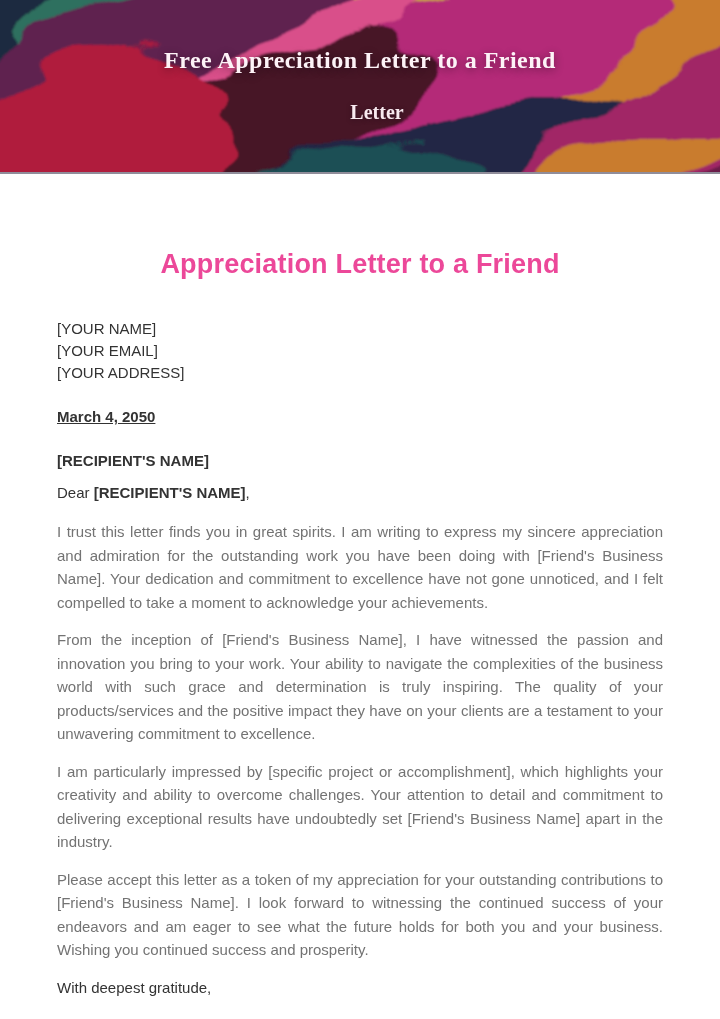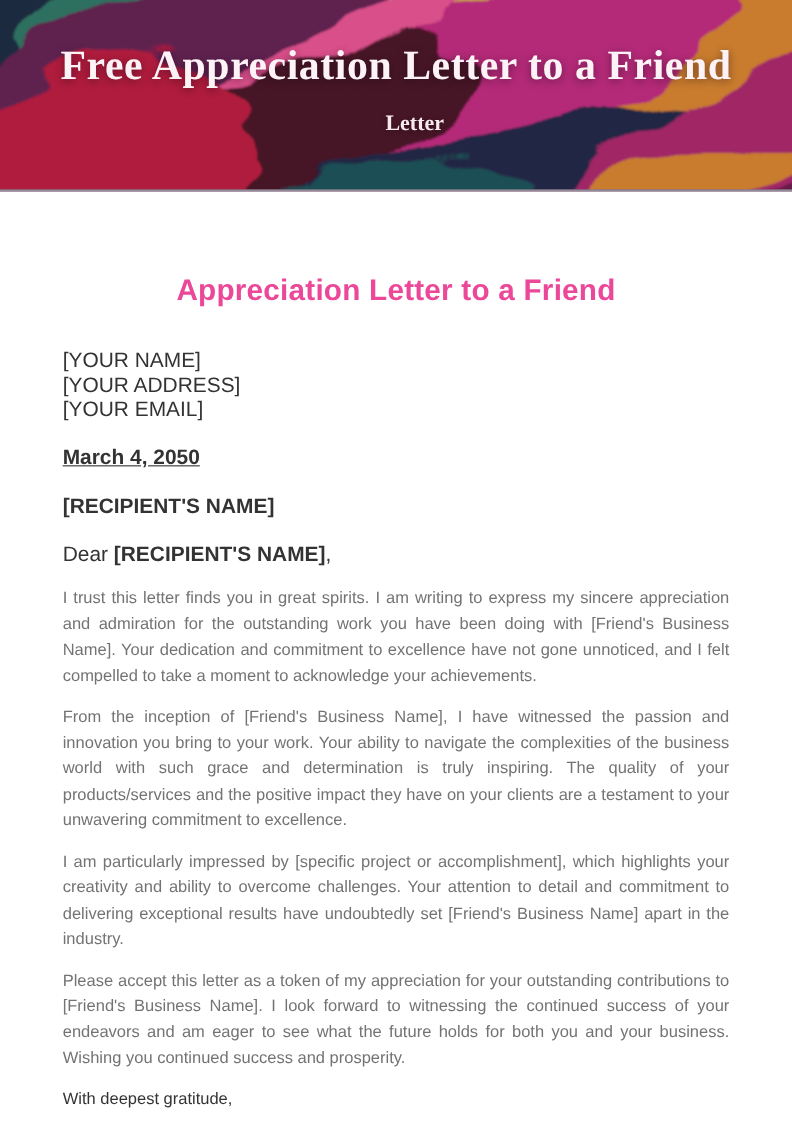--- a/index.html
+++ b/index.html
@@ -34,21 +34,21 @@
   }
   .hero-title {
     position: absolute;
     top: 38px;
     left: 0;
     width: 100%;
     margin: 0;
     text-align: center;
     font-family: "Liberation Serif", serif;
     font-weight: 700;
-    font-size: 38px;
+    font-size: 24px;
     line-height: 44px;
     letter-spacing: 0.5px;
     color: #fdf3f7;
     text-shadow: 0 2px 8px rgba(20,5,20,0.45);
     z-index: 2;
   }
   .hero-sub {
     position: absolute;
     top: 100px;
     left: 0;
@@ -72,29 +72,29 @@
   .doc-title {
     margin: 74px 0 0 0;
     text-align: center;
     font-size: 27px;
     line-height: 32px;
     font-weight: 700;
     color: #ec4899;
     letter-spacing: 0.2px;
   }
   .block {
-    font-size: 19px;
+    font-size: 15px;
     line-height: 22px;
     color: #333333;
   }
   .sender-block   { margin-top: 38px; }
   .date-block     { margin-top: 22px; font-weight: 700; text-decoration: underline; }
   .recipient-block{ margin-top: 22px; }
   .recipient-name { font-weight: 700; }
-  .salutation     { margin-top: 22px; }
+  .salutation     { margin-top: 10px; }
   .salutation b   { font-weight: 700; }
   .para {
     margin: 14px 0 0 0;
     font-size: 15px;
     line-height: 23.5px;
     text-align: justify;
     color: #737373;
   }
   .para.first { margin-top: 16px; }
   .closing {
@@ -138,22 +138,22 @@
   <h1 class="hero-title">Free Appreciation Letter to a Friend</h1>
   <div class="hero-sub">Letter</div>
 </header>
 
 <main class="sheet">
 
   <h2 class="doc-title">Appreciation Letter to a Friend</h2>
 
   <div class="block sender-block">
     <div>[YOUR NAME]</div>
+    <div>[YOUR EMAIL]</div>
     <div>[YOUR ADDRESS]</div>
-    <div>[YOUR EMAIL]</div>
   </div>
 
   <div class="block date-block">March 4, 2050</div>
 
   <div class="block recipient-block">
     <div class="recipient-name">[RECIPIENT'S NAME]</div>
   </div>
 
   <div class="block salutation"><span>Dear </span><b>[RECIPIENT'S NAME]</b><span>,</span></div>
 

